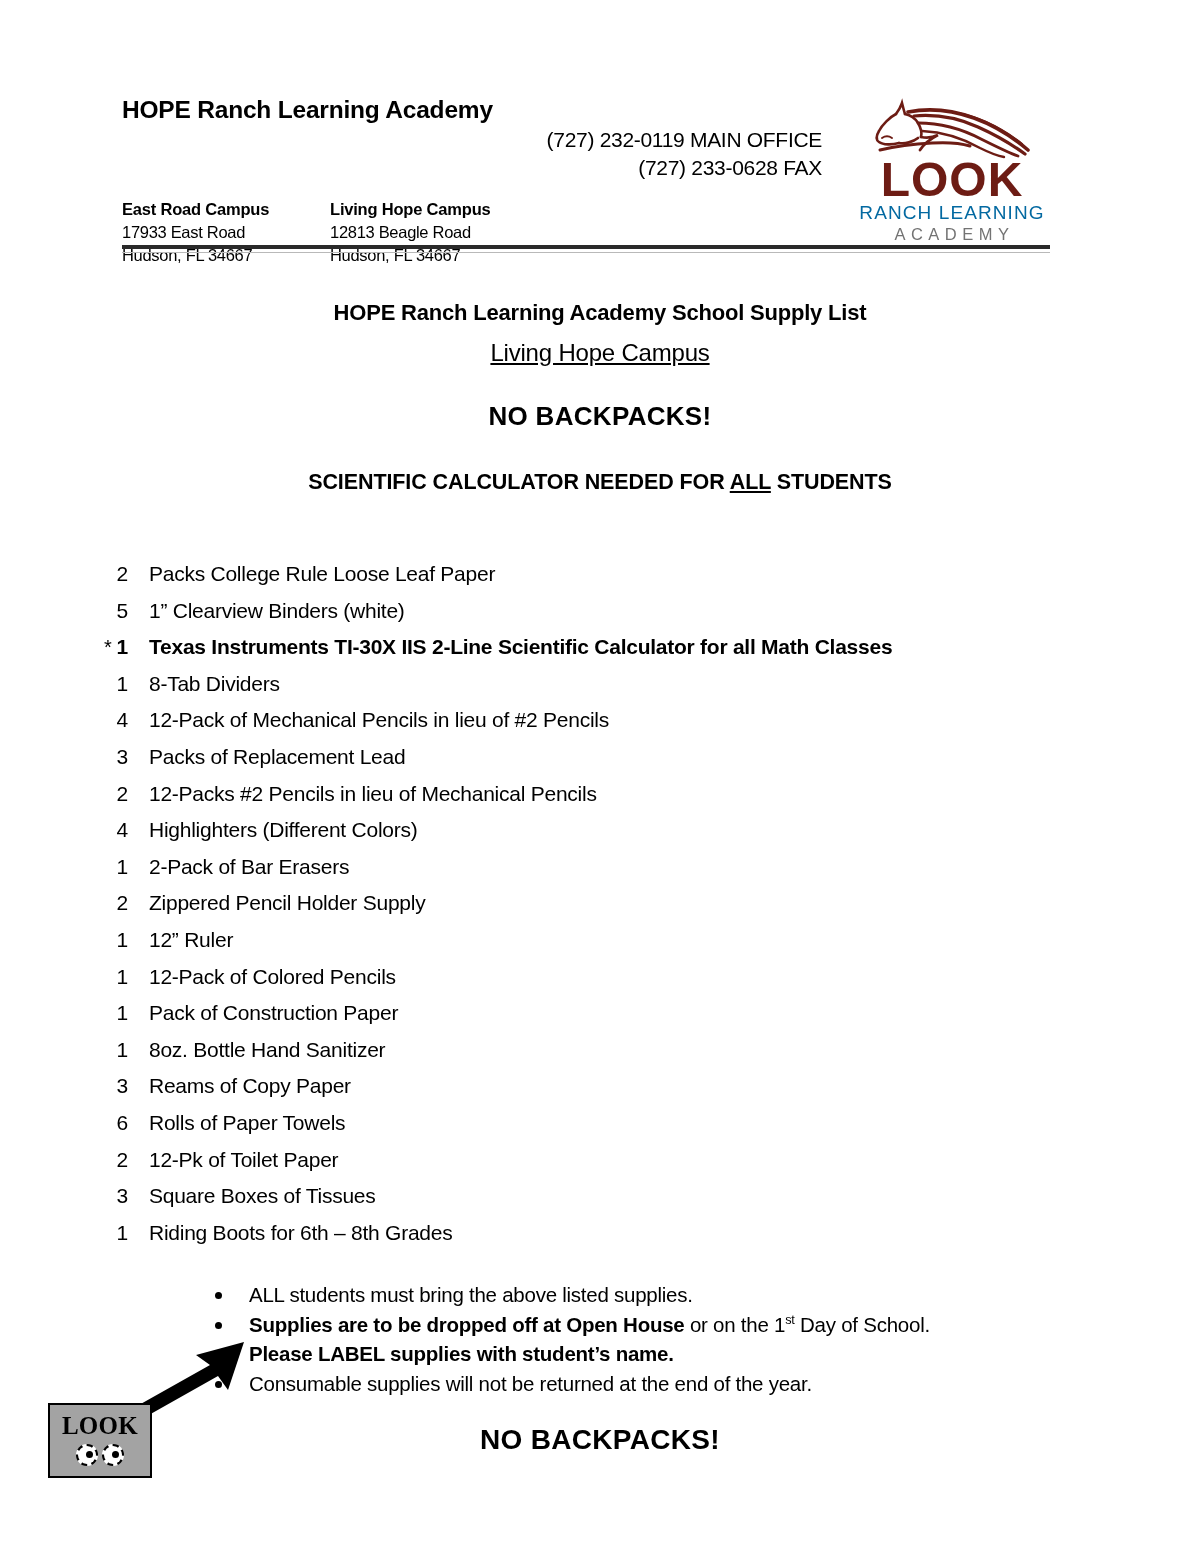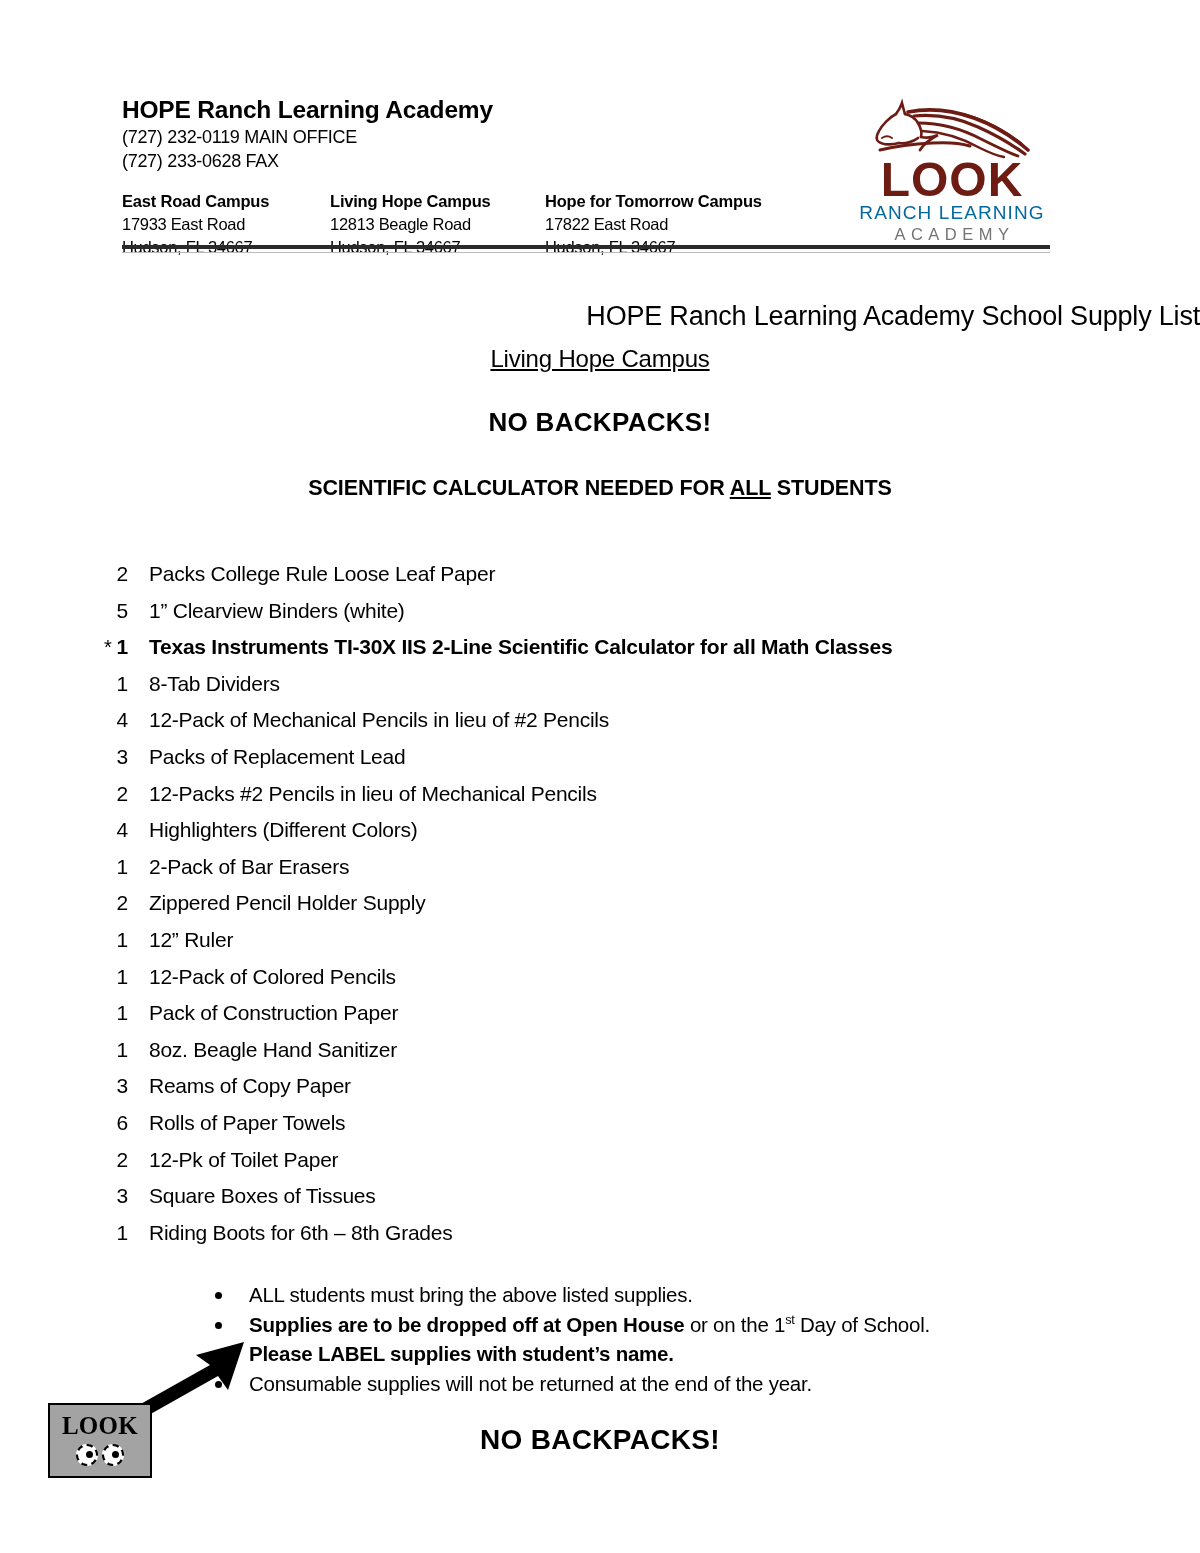--- a/index.html
+++ b/index.html
@@ -39,24 +39,25 @@
   }
   .school-name {
     font-size: 24.5px;
     font-weight: bold;
     letter-spacing: -0.2px;
     line-height: 1.18;
     margin: 0 0 1px 0;
     white-space: nowrap;
   }
   .phone-line {
-    font-size: 18px;
+    font-size: 21px;
     line-height: 1.32;
     white-space: nowrap;
     letter-spacing: -0.3px;
+    text-align: right;
   }
   .campus-row {
     display: flex;
     margin-top: 17px;
   }
   .campus-col {
     font-size: 16.5px;
     line-height: 1.38;
     letter-spacing: -0.3px;
     white-space: nowrap;
@@ -131,26 +132,25 @@
     width: 1200px;
     text-align: center;
   }
   .year {
     font-size: 27px;
     font-weight: bold;
     line-height: 1.22;
     letter-spacing: -0.2px;
   }
   .main-title {
-    font-size: 27px;
-    font-weight: normal;
+    font-size: 22px;
+    font-weight: bold;
     line-height: 1.3;
     letter-spacing: -0.2px;
     margin-top: 3px;
-    text-align: right;
   }
   .campus-sub {
     font-size: 24px;
     line-height: 1.3;
     margin-top: 9px;
     letter-spacing: -0.2px;
   }
   .campus-sub span { text-decoration: underline; }
   .nobackpacks-top {
     font-size: 26px;
@@ -315,25 +315,20 @@
           <div class="campus-col">
             <div class="campus-title">East Road Campus</div>
             <div>17933 East Road</div>
             <div>Hudson, FL  34667</div>
           </div>
           <div class="campus-col">
             <div class="campus-title">Living Hope Campus</div>
             <div>12813 Beagle Road</div>
             <div>Hudson, FL 34667</div>
           </div>
-          <div class="campus-col">
-            <div class="campus-title">Hope for Tomorrow Campus</div>
-            <div>17822 East Road</div>
-            <div>Hudson, FL 34667</div>
-          </div>
         </div>
       </div>
 
       <div class="logo">
         <span>
           <svg width="200" height="62" viewBox="0 0 200 62" xmlns="http://www.w3.org/2000/svg">
             <g fill="none" stroke="#6d1c14" stroke-linecap="round">
 
               <path d="M44 16 C38 19 30 27 27 33 C24 38 24 42 27 44 C31 47 40 47 47 45" stroke-width="2.6"></path>
               <path d="M44 16 C47 12 49 8 50 5 C51 9 52 13 53 16" stroke-width="2.6"></path>
@@ -434,21 +429,21 @@
         <div class="item-cell">12-Pack of Colored Pencils</div>
       </div>
     <div class="supply-row">
         <div class="star-cell"></div>
         <div class="qty-cell">1</div>
         <div class="item-cell">Pack of Construction Paper</div>
       </div>
     <div class="supply-row">
         <div class="star-cell"></div>
         <div class="qty-cell">1</div>
-        <div class="item-cell">8oz. Beagle Hand Sanitizer</div>
+        <div class="item-cell">8oz. Bottle Hand Sanitizer</div>
       </div>
     <div class="supply-row">
         <div class="star-cell"></div>
         <div class="qty-cell">3</div>
         <div class="item-cell">Reams of Copy Paper</div>
       </div>
     <div class="supply-row">
         <div class="star-cell"></div>
         <div class="qty-cell">6</div>
         <div class="item-cell">Rolls of Paper Towels</div>

